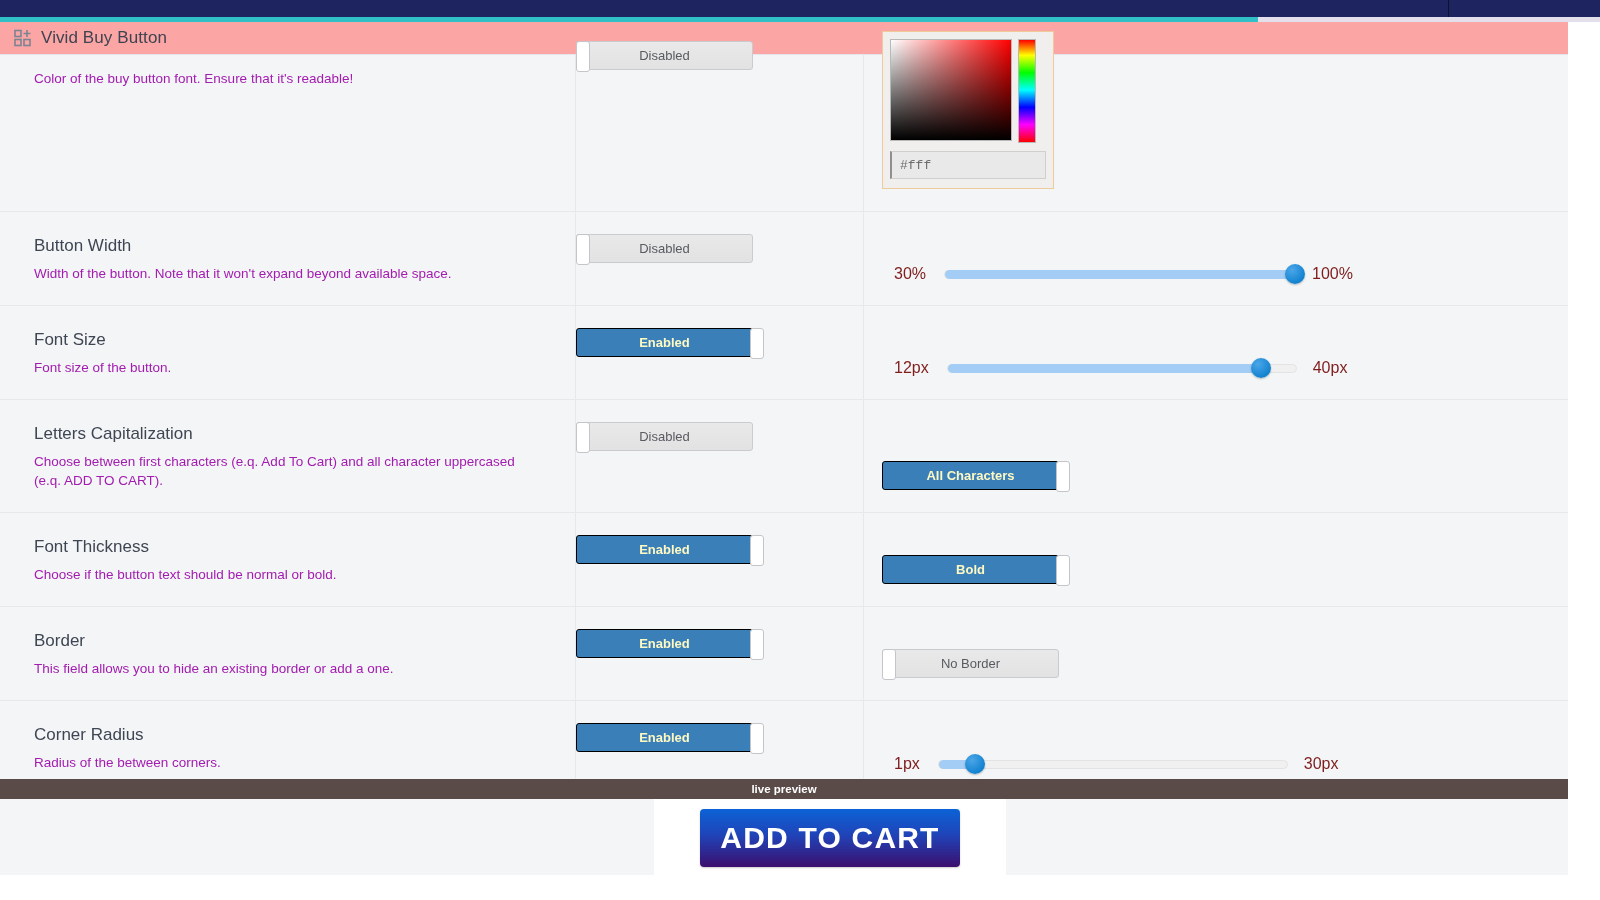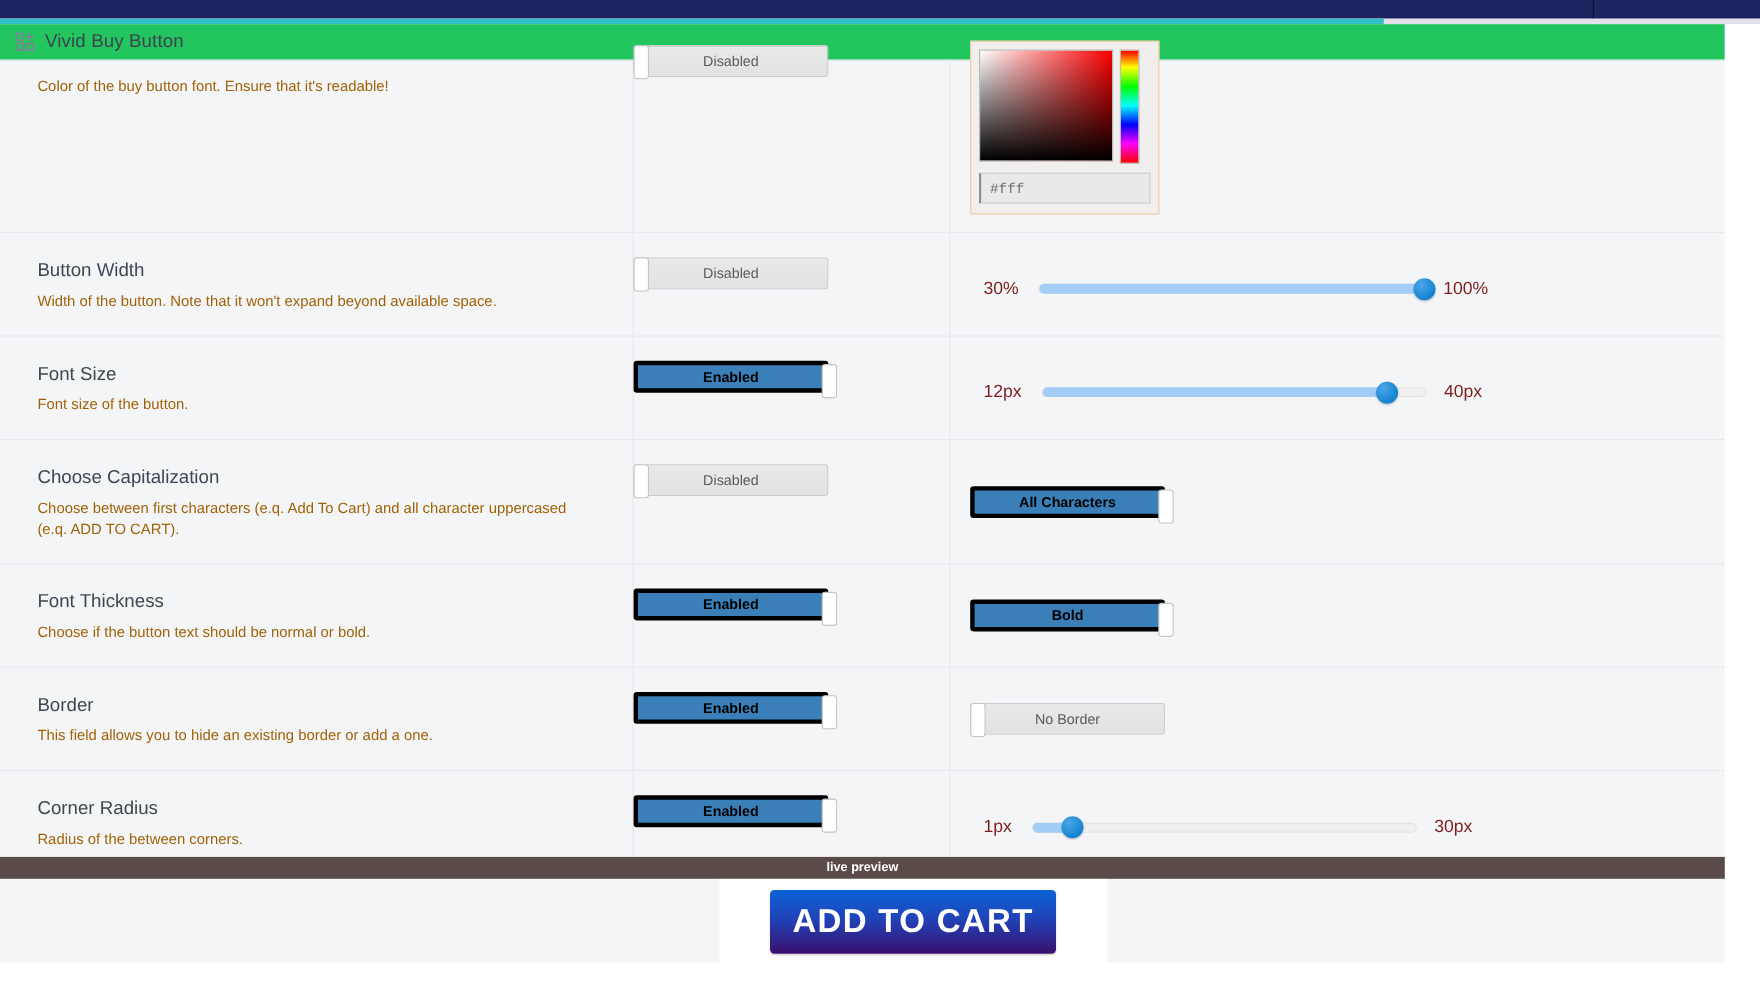--- a/index.html
+++ b/index.html
@@ -29,21 +29,21 @@
   .progress-fill {
     position: absolute; top: 0; left: 0;
     height: 5px;
     background: #32c0c8;
   }
 
   
   .app-header {
     position: absolute; top: 22px; left: 0;
     width: 1568px; height: 33px;
-    background: #22c55e;
+    background: #fca5a5;
     border-bottom: 1px solid #e4e6ea;
     display: flex; align-items: center;
     padding-left: 14px;
   }
   .app-icon { width: 18px; height: 18px; flex: 0 0 18px; margin-right: 9px; }
   .app-title {
     font-size: 17px; color: #3d4450; font-weight: 400;
     letter-spacing: .1px;
   }
 
@@ -74,29 +74,29 @@
   }
   .col-toggle {
     width: 288px; flex: 0 0 288px;
     padding: 22px 0 22px 0;
     border-right: 1px solid #e6e8eb;
     display: flex; justify-content: flex-start;
   }
   .col-control {
     flex: 1 1 auto;
     padding: 22px 20px 22px 18px;
-    display: flex; align-items: center;
+    display: flex; align-items: flex-end;
   }
 
   .field-title {
     font-size: 17px; color: #3f4653; font-weight: 400;
     line-height: 24px; margin-bottom: 6px;
   }
   .field-desc {
-    font-size: 13.5px; color: #a16207; line-height: 19px;
+    font-size: 13.5px; color: #a21caf; line-height: 19px;
   }
 
   
   .toggle {
     position: relative;
     width: 177px; height: 29px;
     border-radius: 3px;
     display: flex; align-items: center; justify-content: center;
     cursor: pointer;
     font-size: 13px;
@@ -110,22 +110,22 @@
     border-radius: 3px;
   }
   .toggle.off {
     background: linear-gradient(#e9e9e9, #e2e2e2);
     border: 1px solid #c9cbce;
     color: #575b60;
   }
   .toggle.off .knob { left: -1px; }
   .toggle.on {
     background: #3a7fb8;
-    border: 4px solid #000000;
-    color: #000000;
+    border: 1px solid #000000;
+    color: #fef9c3;
     font-weight: bold;
   }
   .toggle.on .knob { right: -12px; }
   .toggle .tlabel { position: relative; z-index: 1; }
 
   
   .slider-wrap {
     display: flex; align-items: center;
     width: 100%;
     padding-top: 8px;
@@ -305,21 +305,21 @@
           <div class="slider-rail" style="width: 350px;">
             <div class="slider-fill" style="width: 90%;"></div>
             <div class="slider-knob" style="left: 90%;"></div>
           </div>
           <span class="slider-max">40px</span>
         </div>
       </div>
     </div>
     <div class="row">
       <div class="col-label">
-        <div class="field-title">Choose Capitalization</div>
+        <div class="field-title">Letters Capitalization</div>
         <div class="field-desc">Choose between first characters (e.q. Add To Cart) and all character uppercased (e.q. ADD TO CART).</div>
       </div>
       <div class="col-toggle">
         <div class="toggle off">
           <span class="knob"></span>
           <span class="tlabel">Disabled</span>
         </div>
       </div>
       <div class="col-control">
         <div class="toggle on">

